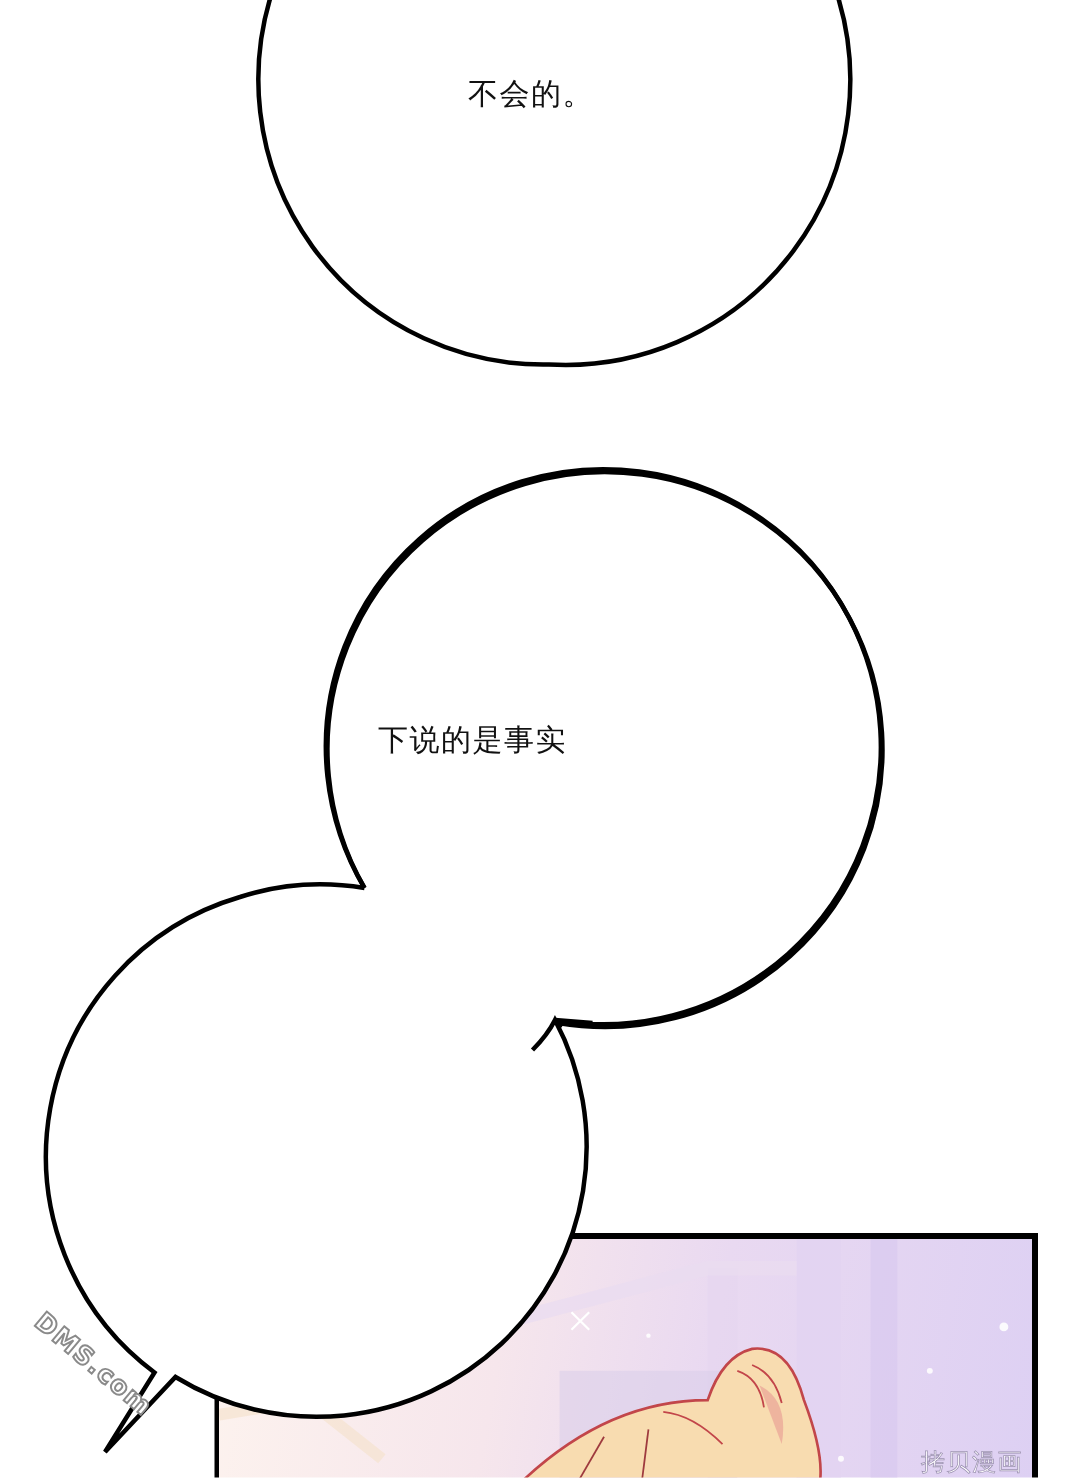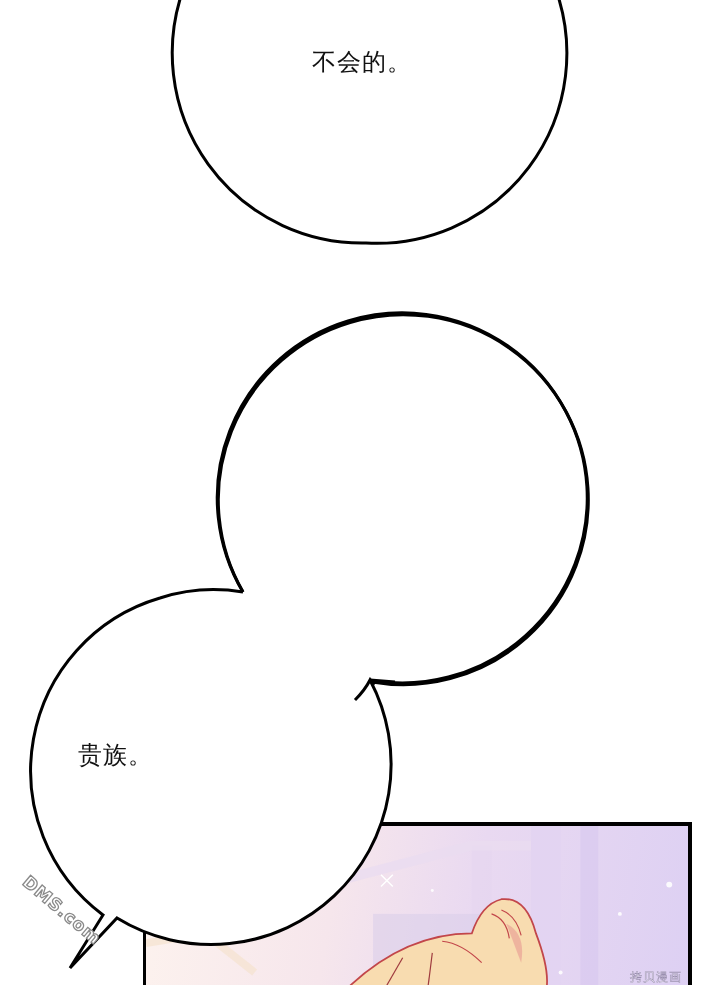--- a/index.html
+++ b/index.html
@@ -4,25 +4,25 @@
 <style>
   html, body { margin:0; padding:0; }
   body { width:720px; height:985px; background:#ffffff; position:relative; overflow:hidden;
          font-family:"DejaVu Sans", sans-serif; }
   .panel { position:absolute; left:143px; top:822px; width:549px; height:170px;
            border-top:4px solid #000; border-right:4px solid #000; border-left:3px solid #000;
            box-sizing:border-box; overflow:hidden;
            background:linear-gradient(100deg,#fdf3ee 0%,#f6e6ec 35%,#e9d9f1 60%,#ddd0f3 100%); }
   .panel-art { position:absolute; left:0; top:0; width:100%; height:100%; }
   .art-layer { position:absolute; left:0; top:0; width:720px; height:985px; pointer-events:none; }
-  .bubble-text { position:absolute; font-size:24px; line-height:40px; color:#111; text-align:center;
+  .bubble-text { position:absolute; font-size:20px; line-height:40px; color:#111; text-align:center;
                  white-space:nowrap; letter-spacing:1px; }
   .wm1 { position:absolute; left:14px; top:900px; transform:rotate(40deg); font-size:17px; font-weight:bold;
          color:#fff; -webkit-text-stroke:1.3px #8a8a8a; letter-spacing:1px; }
-  .wm2 { position:absolute; right:6px; bottom:6px; font-size:12px; color:#fff;
+  .wm2 { position:absolute; right:6px; bottom:6px; font-size:16px; color:#fff;
          -webkit-text-stroke:0.5px #9a8fb0; letter-spacing:1px; }
 </style>
 </head>
 <body>
 
 <div class="panel">
   <svg class="panel-art" viewBox="0 0 549 170" preserveAspectRatio="none">
 
     <rect x="390" y="0" width="30" height="170" fill="#e2d3f1" opacity="0.8"></rect>
     <rect x="440" y="0" width="18" height="170" fill="#d9c9ef" opacity="0.7"></rect>
@@ -60,18 +60,18 @@
 
   <path d="M243 592 Q200 585 160 598 A180 180 0 0 0 103 915 L70 968 L117 918 A180 180 0 0 0 370 680 Q365 690 355 700" fill="#fff" stroke="#000" stroke-width="3"></path>
 
   <path d="M243 592 A185 185 0 1 1 372 682 L375 684" fill="none" stroke="#000" stroke-width="3"></path>
 </svg>
 
 <div class="bubble-text" style="left:312px; top:42px;">
   <span>不会的。</span>
 </div>
 <div class="bubble-text" style="left:252px; top:473px;">
+  <div>下说的是事实</div>
 </div>
 <div class="bubble-text" style="left:78px; top:735px;">
-  <div>贵族。</div>
 </div>
 
 <span class="wm1">DMS.com</span>
 
 </body></html>

